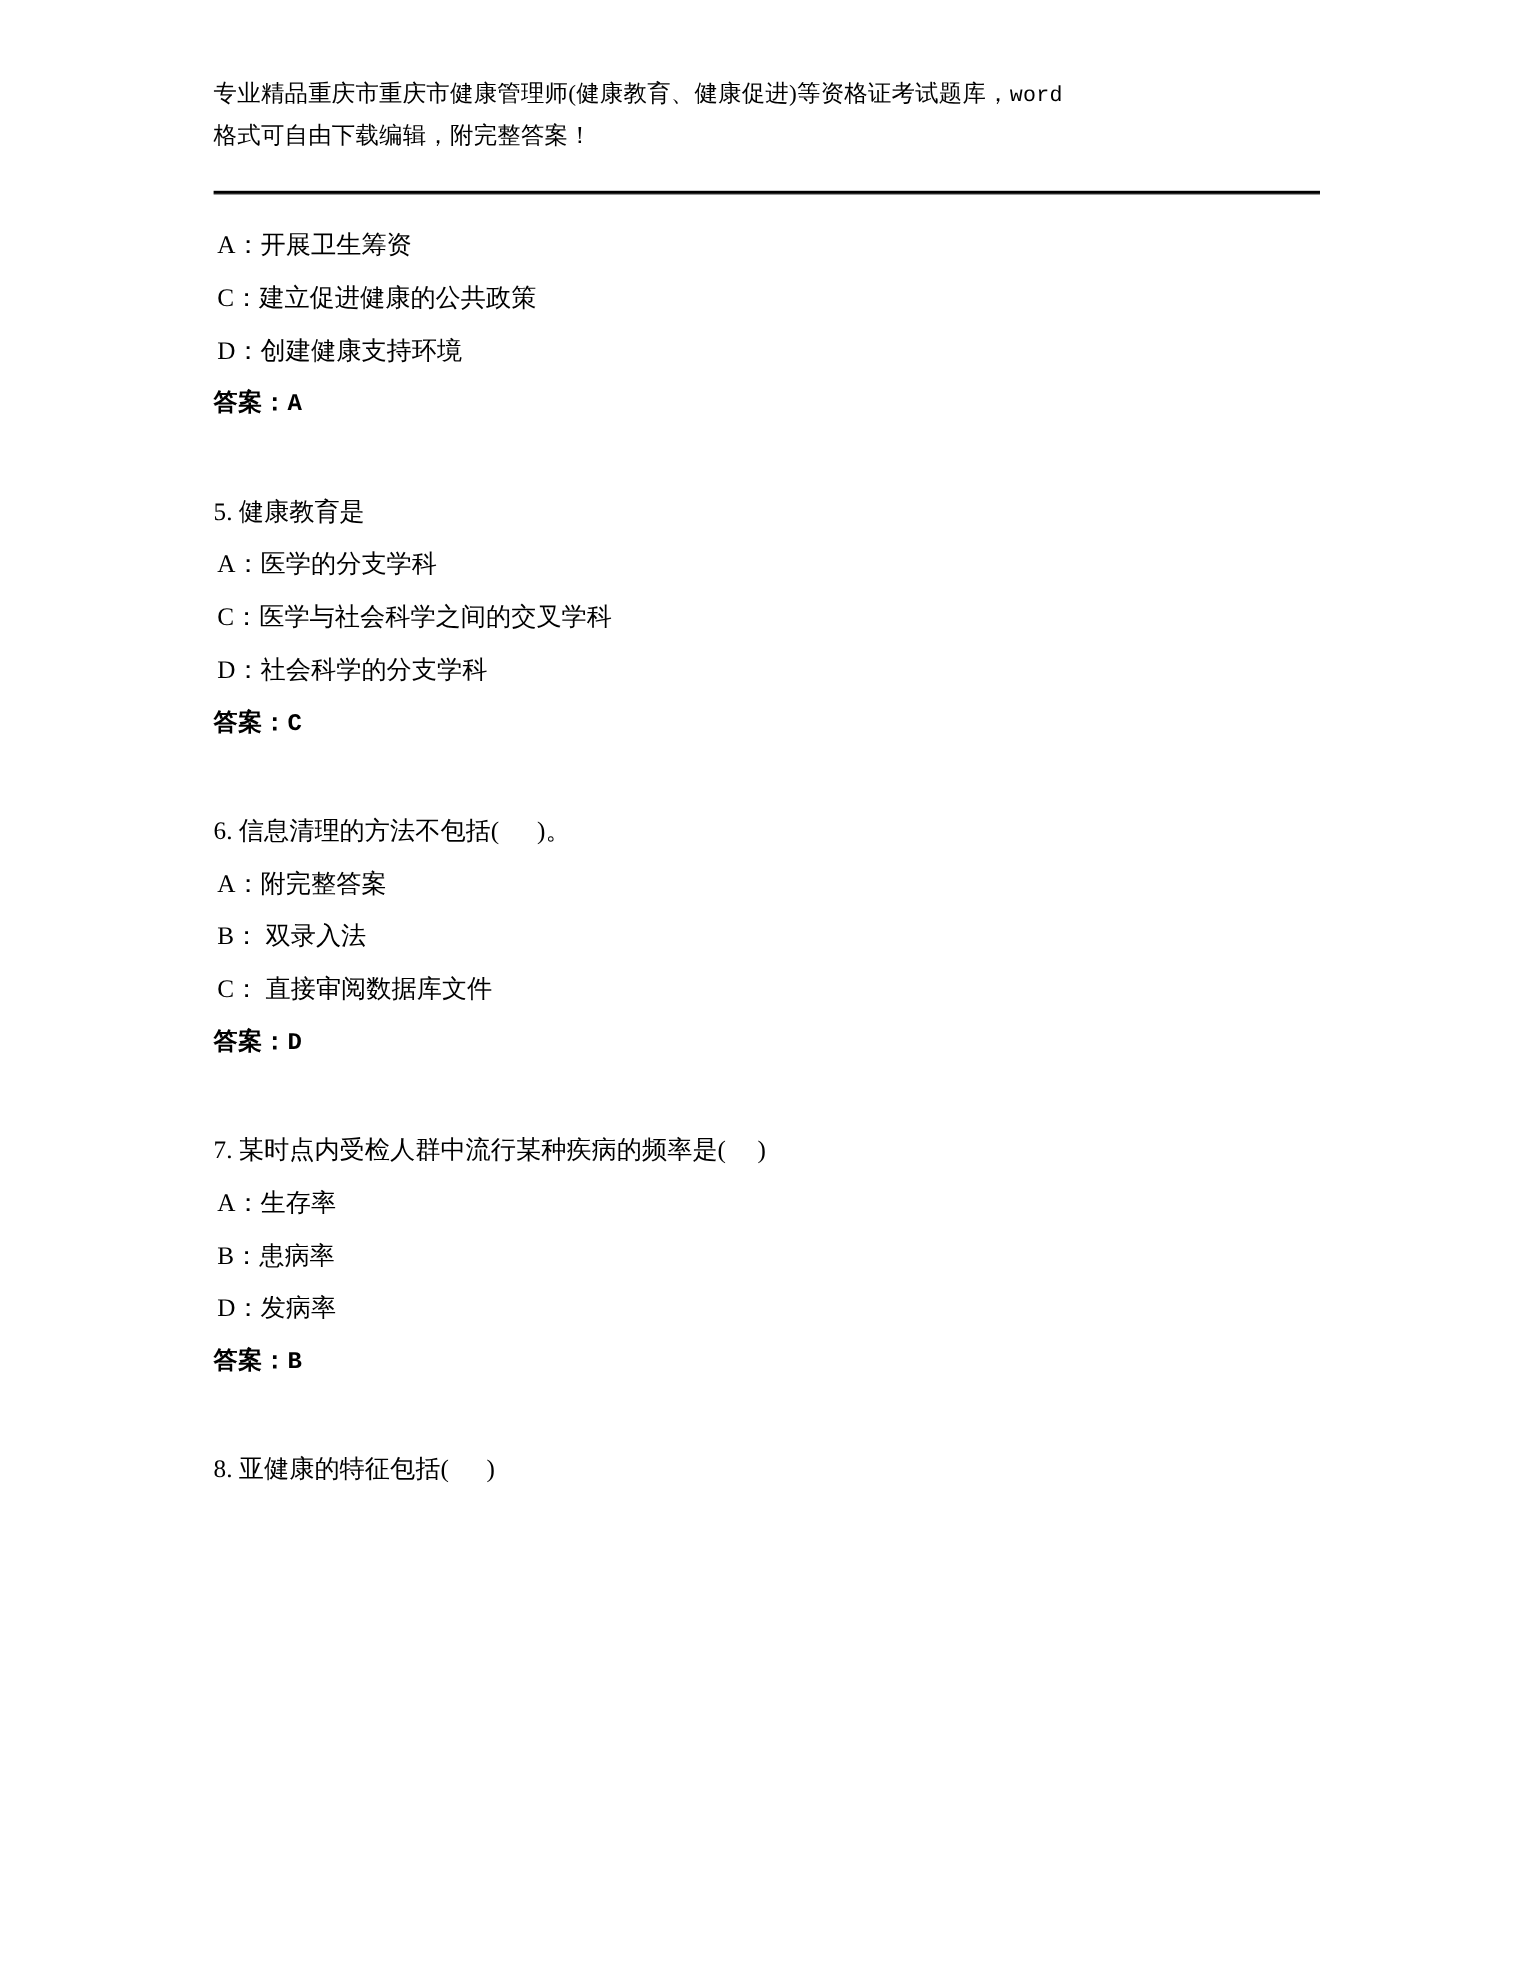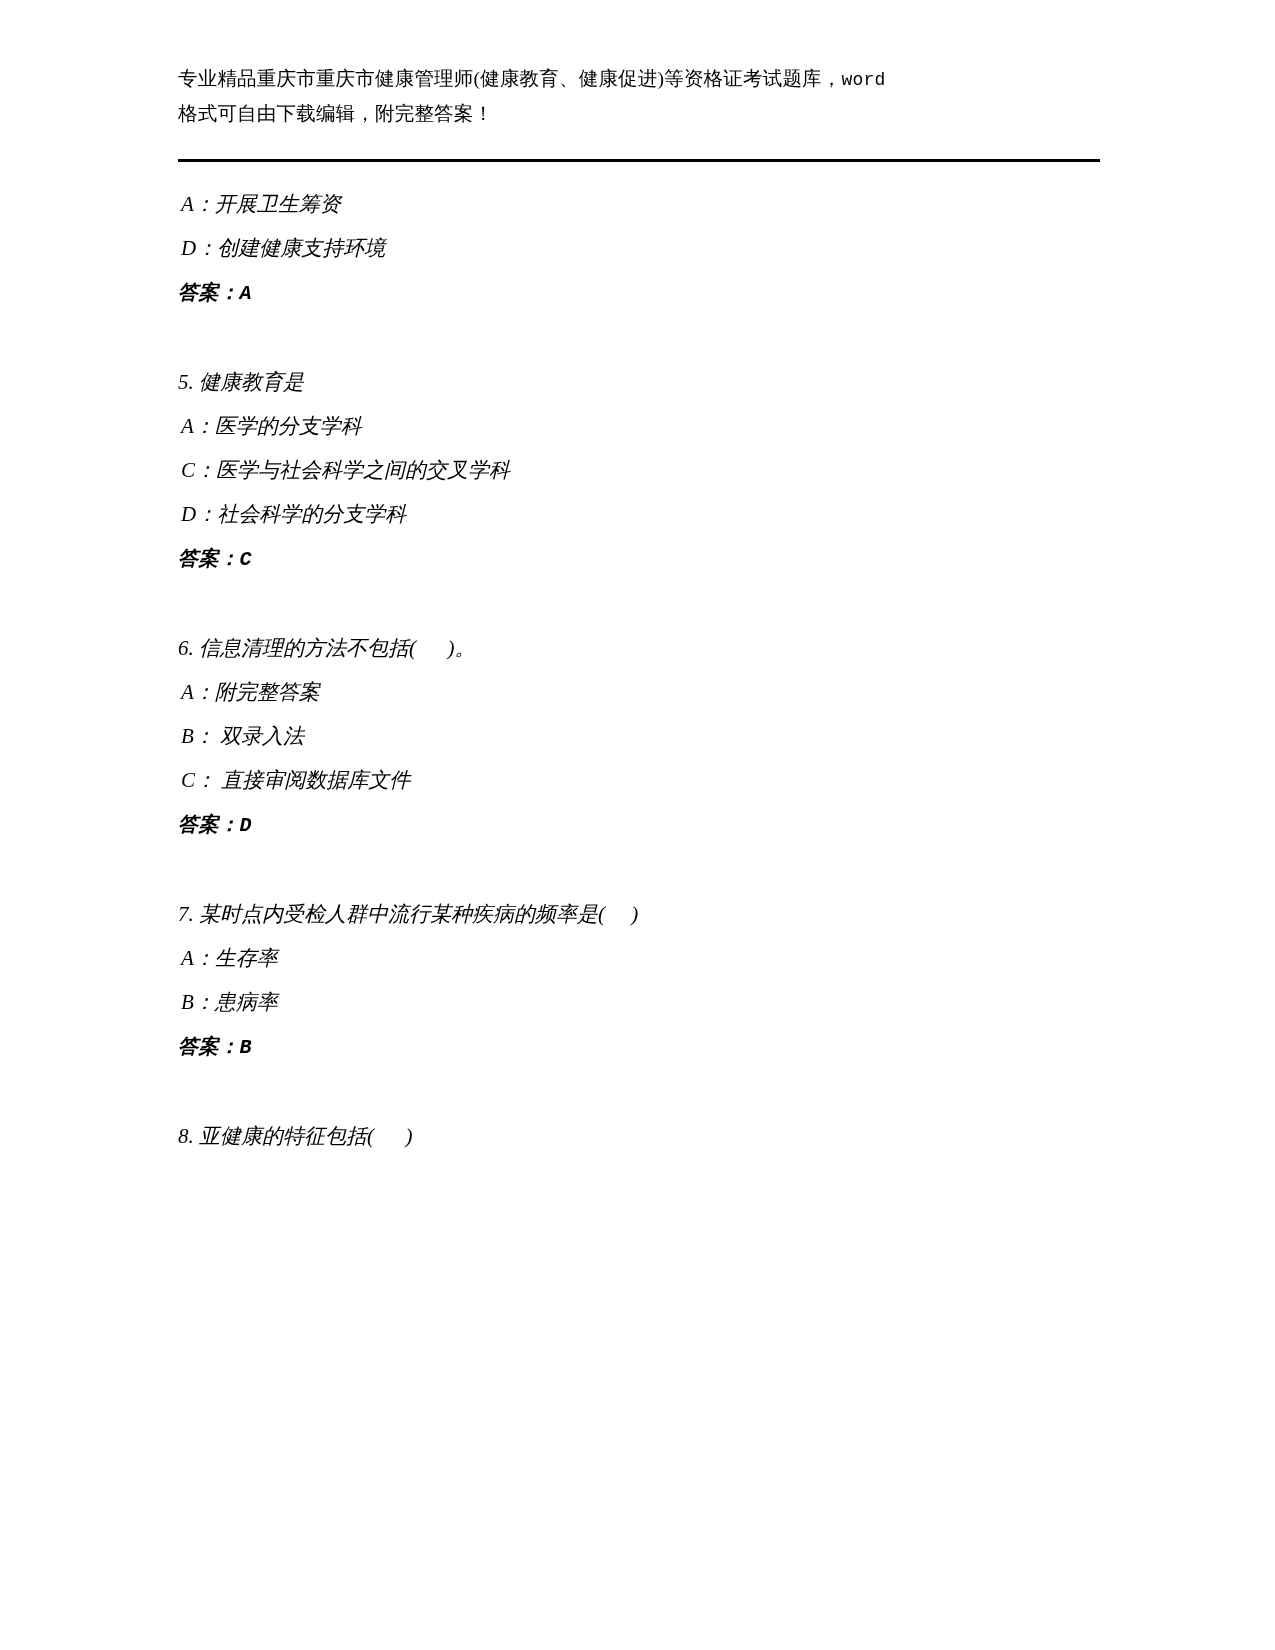--- a/index.html
+++ b/index.html
@@ -66,39 +66,39 @@
   .ans .ansletter {
     font-family: "Liberation Mono", monospace;
     font-weight: bold;
     font-size: 20px;
   }
   .gap {
     height: 44px;
   }
   .q-block {
     margin: 0;
-    font-style: italic;
   }
 </style>
 </head>
 <body>
 
 <div class="page">
 
   <div class="header">
     <span>专业精品重庆市重庆市健康管理师(健康教育、健康促进)等资格证考试题库，</span><span class="word">word</span><br>
     <span>格式可自由下载编辑，附完整答案！</span>
   </div>
 
   <div class="rule-wrap"></div>
 
   <div class="body-area">
 
     <div class="q-block">
       <div class="line opt">A：开展卫生筹资</div>
+      <div class="line opt">C：建立促进健康的公共政策</div>
       <div class="line opt">D：创建健康支持环境</div>
       <div class="line ans"><span>答案：</span><span class="ansletter">A</span></div>
     </div>
 
     <div class="gap"></div>
 
     <div class="q-block">
       <div class="line qline">5. 健康教育是</div>
       <div class="line opt">A：医学的分支学科</div>
       <div class="line opt">C：医学与社会科学之间的交叉学科</div>
@@ -115,20 +115,21 @@
       <div class="line opt">C： 直接审阅数据库文件</div>
       <div class="line ans"><span>答案：</span><span class="ansletter">D</span></div>
     </div>
 
     <div class="gap"></div>
 
     <div class="q-block">
       <div class="line qline">7. 某时点内受检人群中流行某种疾病的频率是(     )</div>
       <div class="line opt">A：生存率</div>
       <div class="line opt">B：患病率</div>
+      <div class="line opt">D：发病率</div>
       <div class="line ans"><span>答案：</span><span class="ansletter">B</span></div>
     </div>
 
     <div class="gap"></div>
 
     <div class="q-block">
       <div class="line qline">8. 亚健康的特征包括(      )</div>
     </div>
 
   </div>

